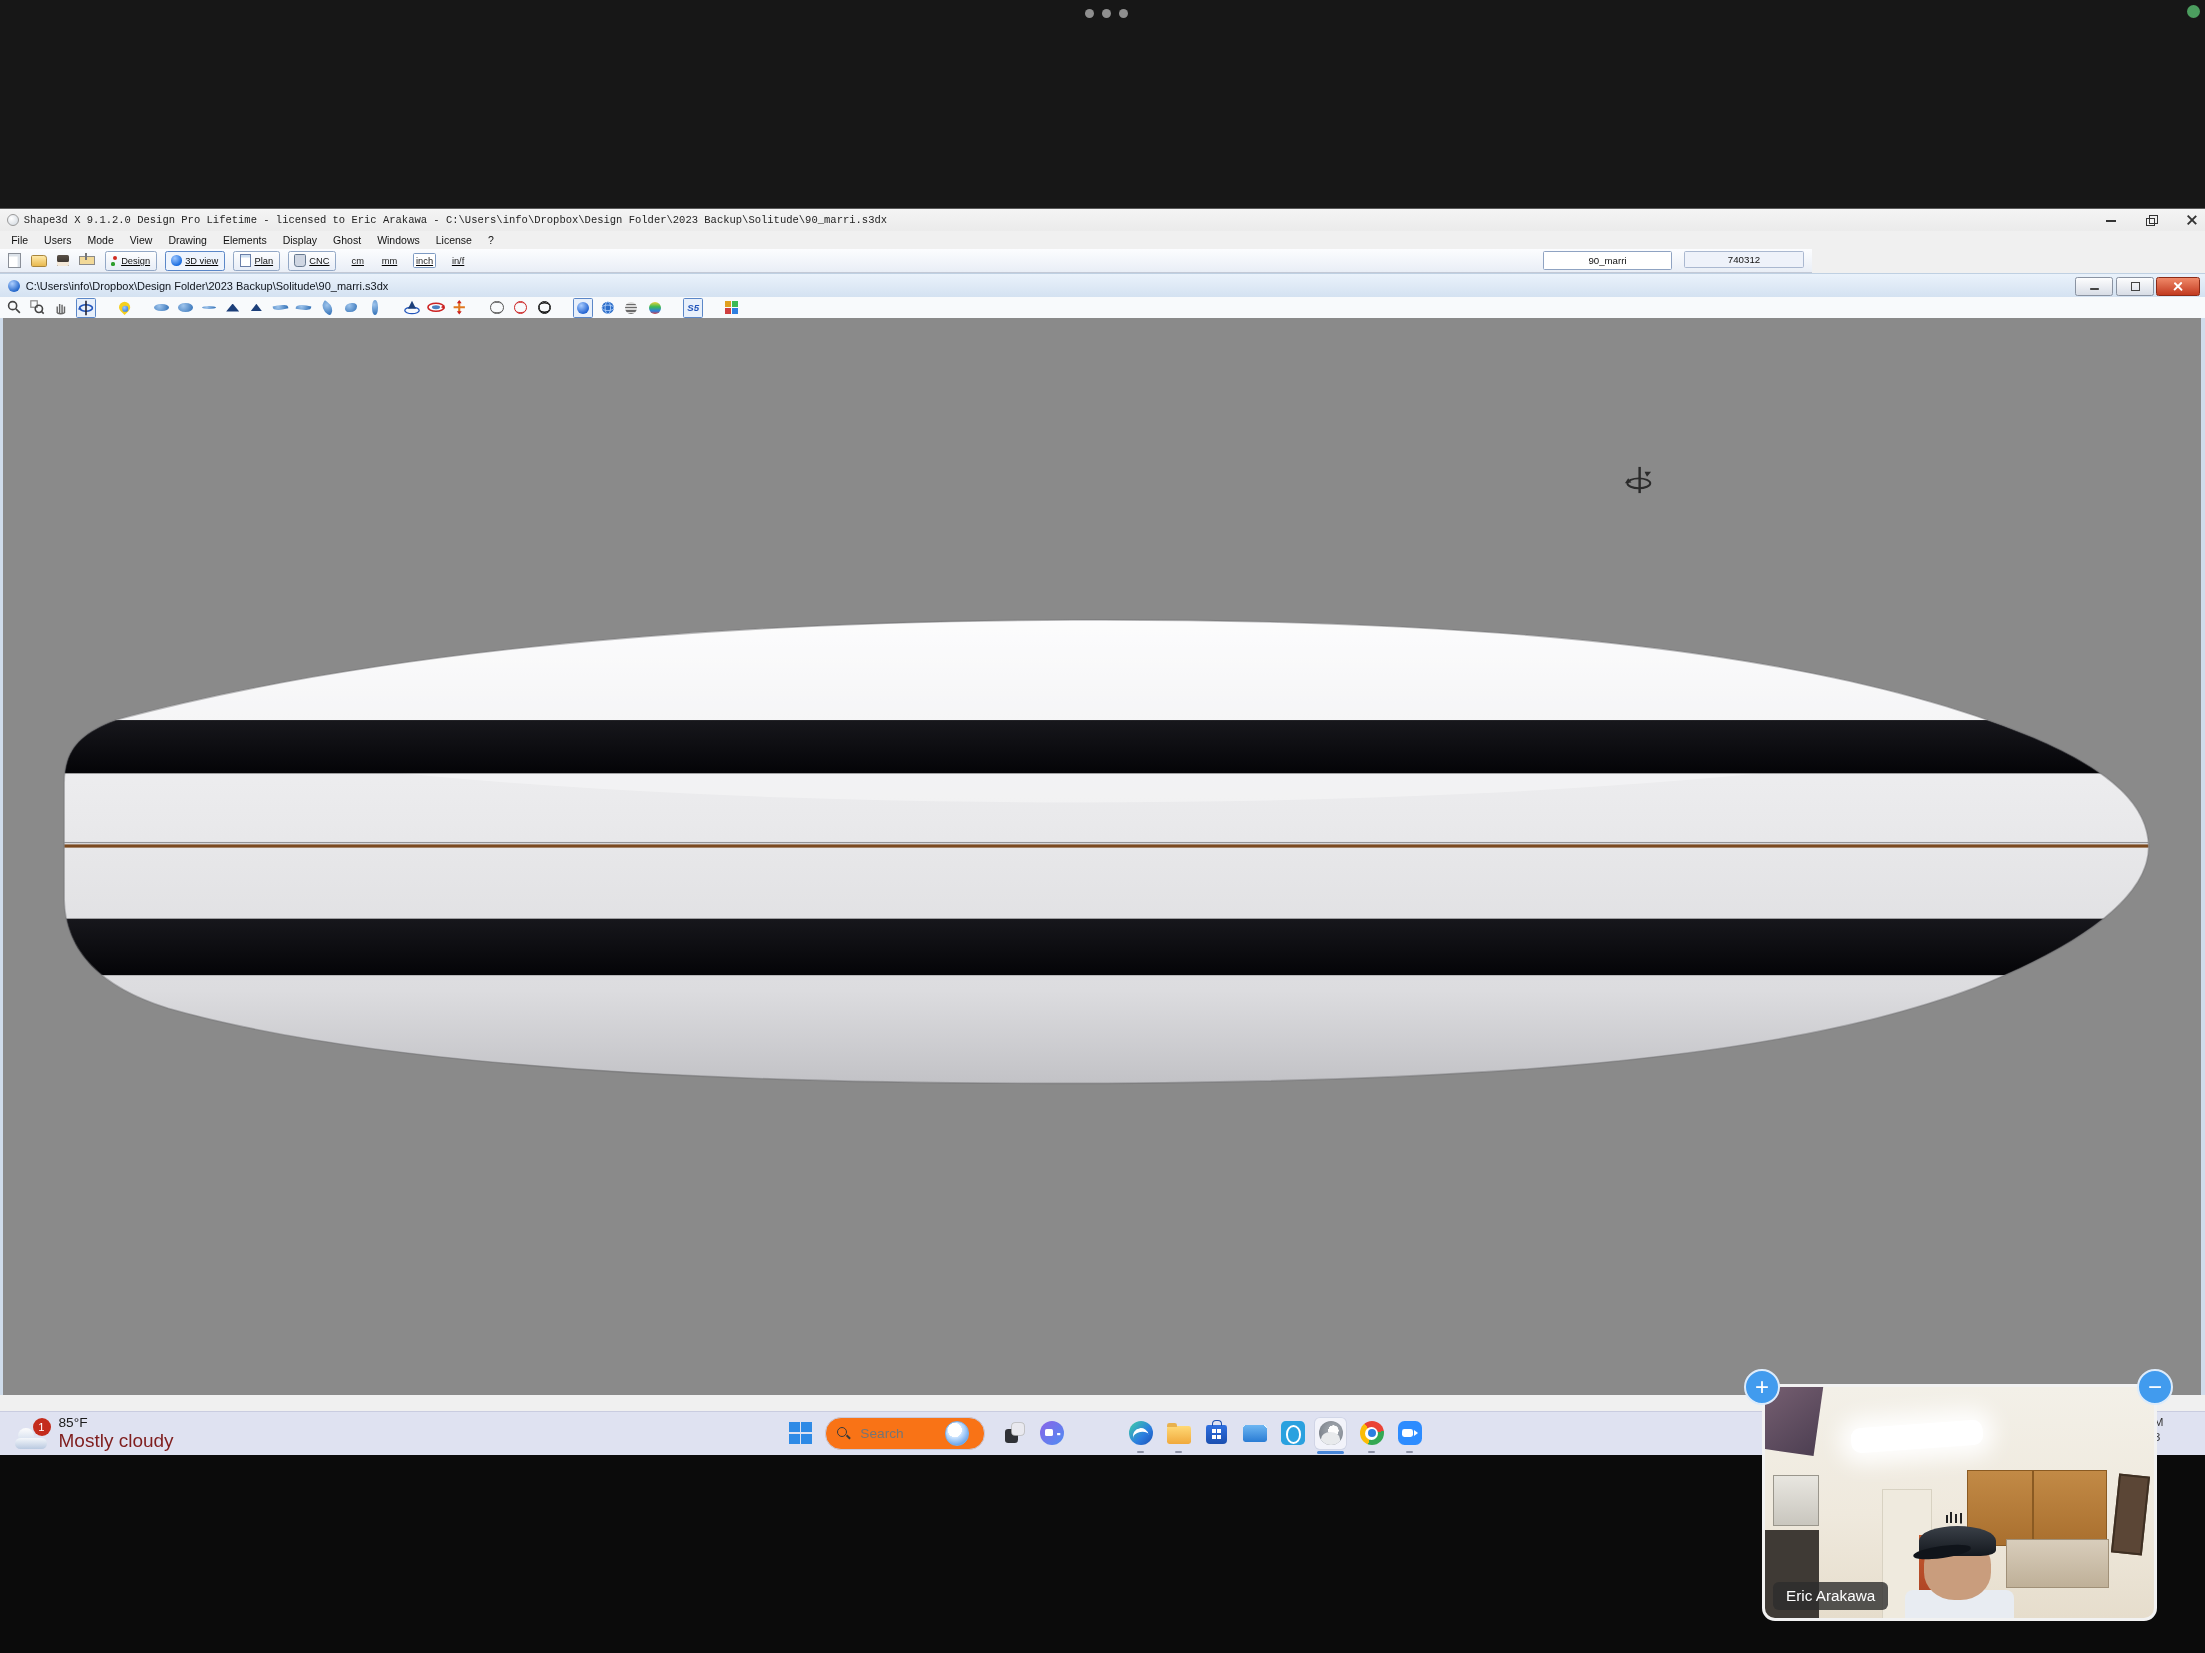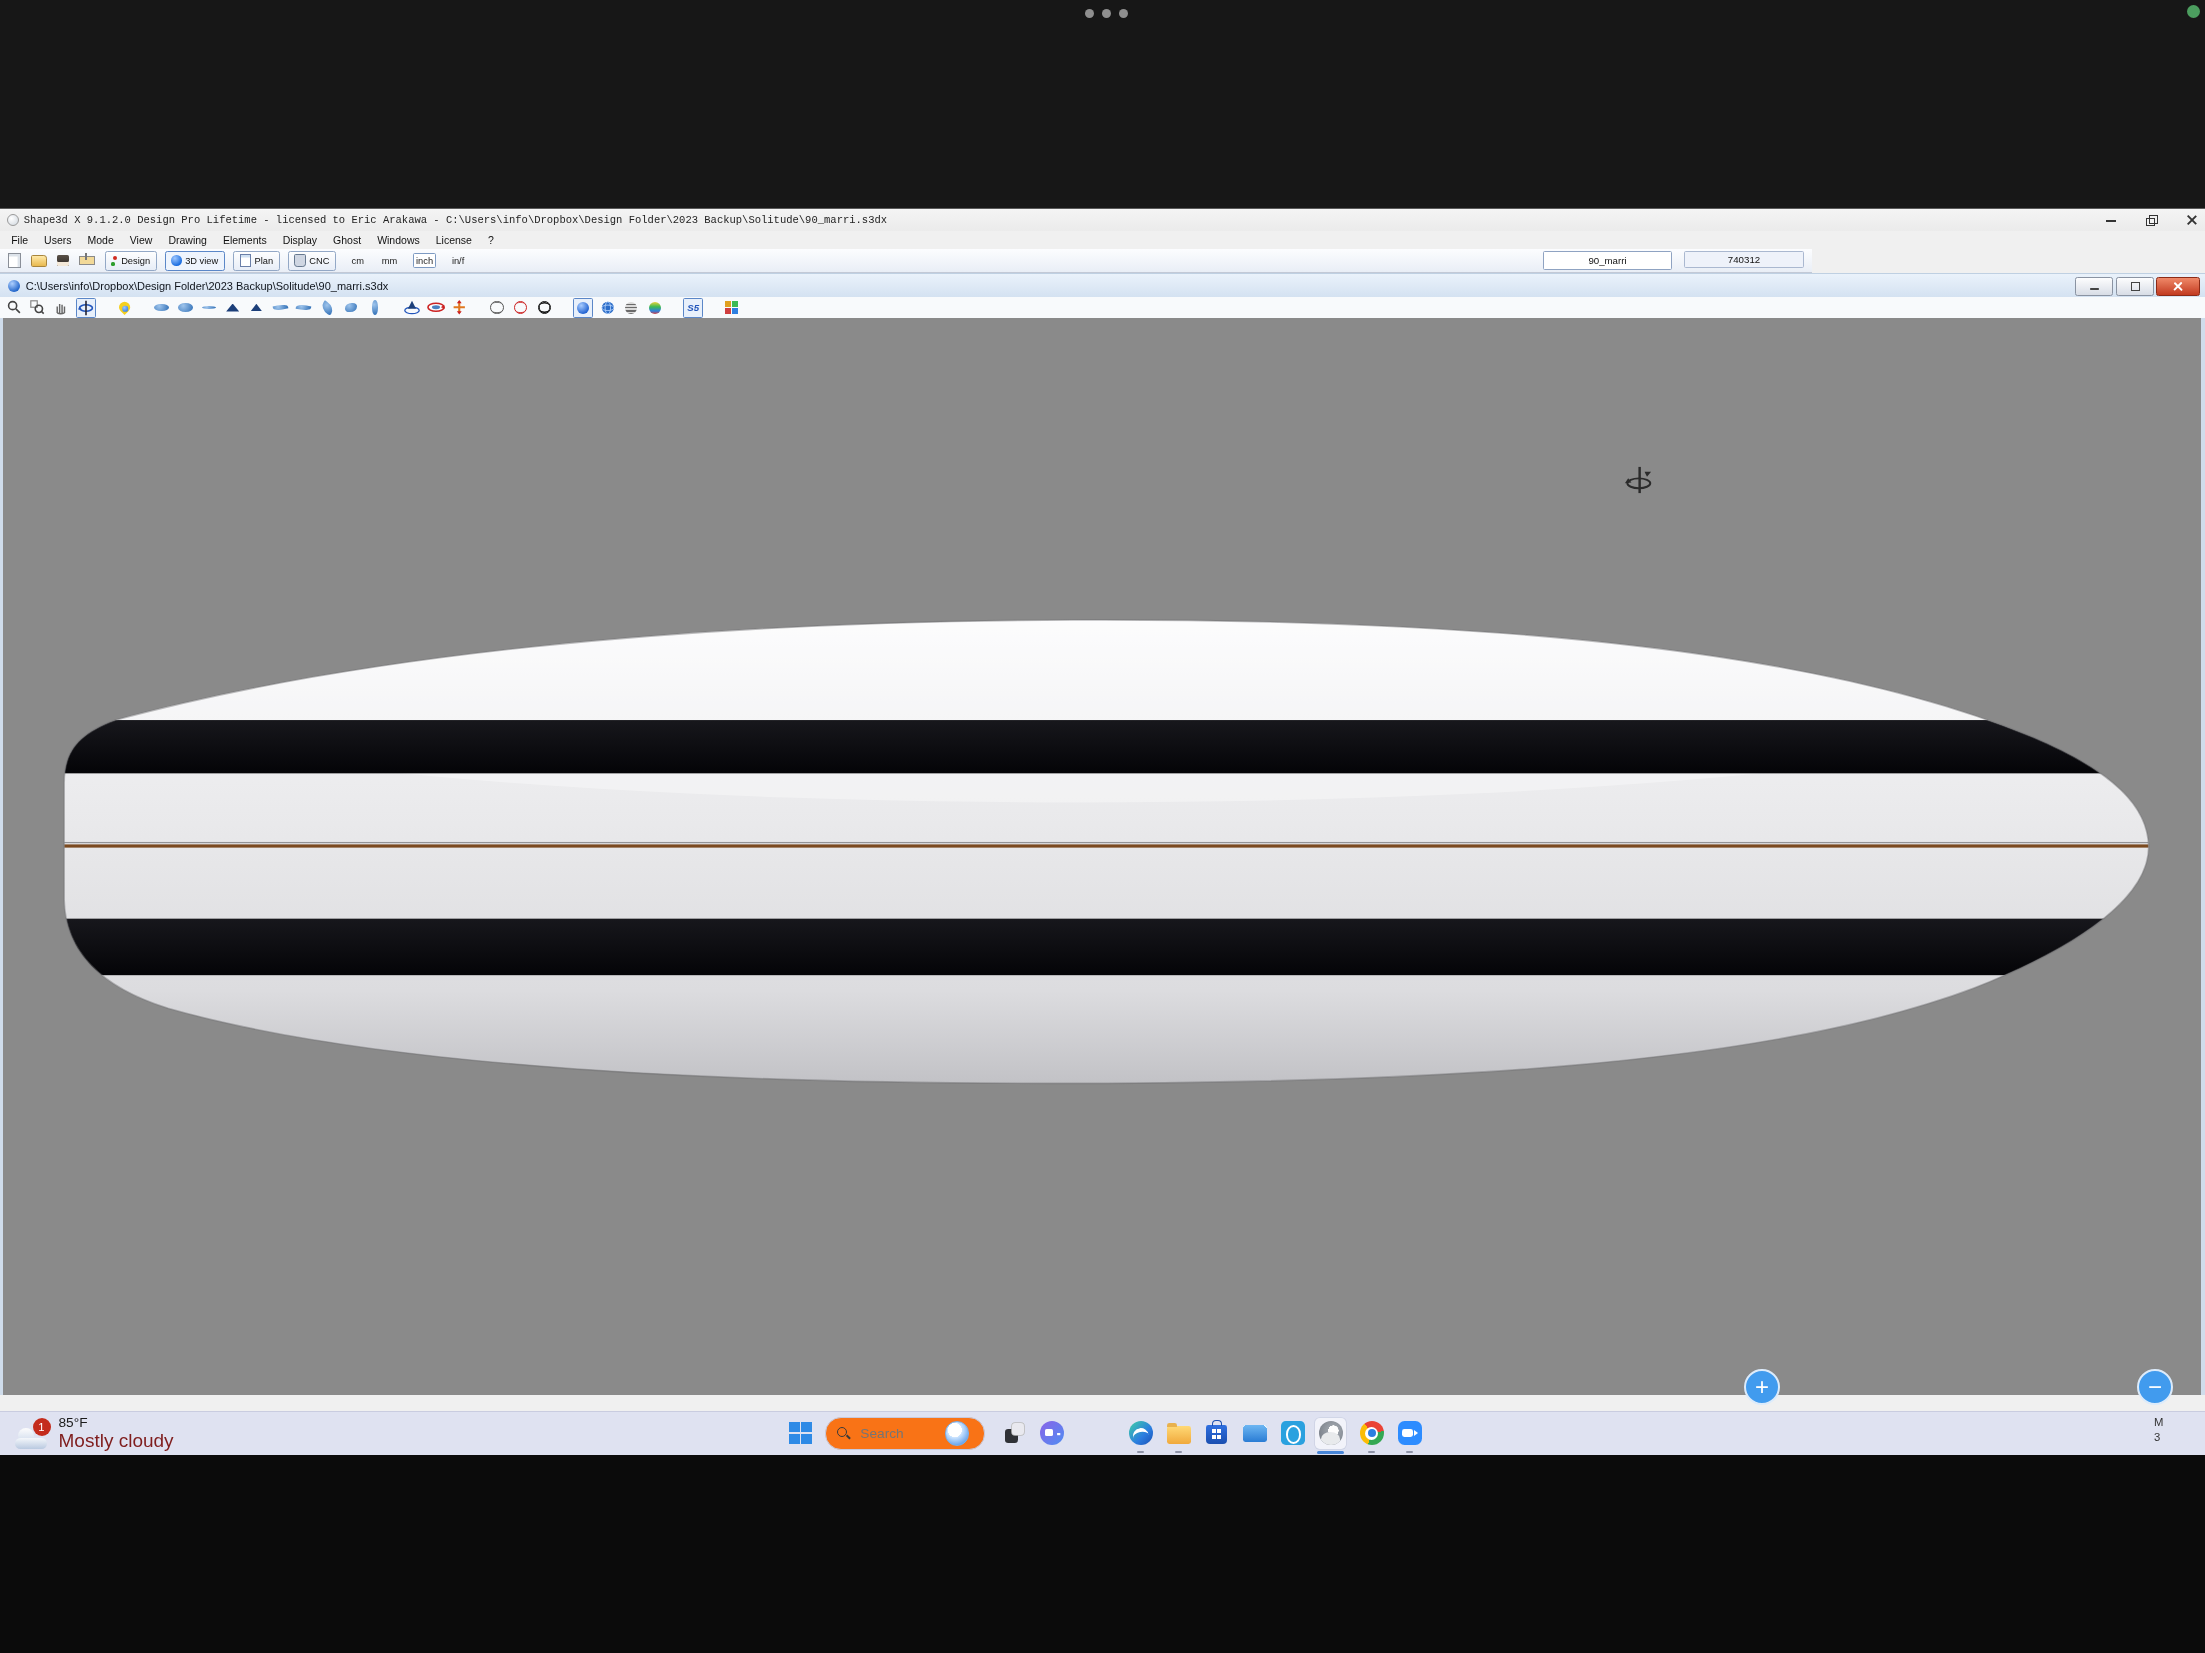--- a/index.html
+++ b/index.html
@@ -25,21 +25,21 @@
   .g-restore::before{content:"";position:absolute;left:0.8px;top:3.2px;width:7.3px;height:6.5px;border:1.6px solid #333;background:#f4f4f4;}
   .g-restore::after{content:"";position:absolute;left:4px;top:0.8px;width:7.3px;height:6.5px;border:1.6px solid #333;}
   .g-close::before,.g-close::after{content:"";position:absolute;left:5.7px;top:0;width:1.6px;height:12px;background:#333;}
   .g-close::before{transform:rotate(45deg);} .g-close::after{transform:rotate(-45deg);}
 
   
   #menubar{left:0;top:22px;width:2205px;height:18.6px;background:#f0f0f0;display:flex;align-items:center;padding-left:3.2px;}
   .menu-item{font-size:10.5px;color:#111;padding:1.6px 8px;}
 
   
-  #toolbar{left:0;top:40px;width:1812px;height:23.4px;background:linear-gradient(#fcfdff,#e9eef6);border-bottom:0.8px solid #c3c9d6;display:flex;align-items:center;}
+  #toolbar{left:0;top:40px;width:1812px;height:23.4px;background:linear-gradient(#fcfdff,#e9eef6);border-bottom:0.8px solid #c3c9d6;display:flex;align-items:center;text-decoration:underline;}
   .tb-ico{width:19.4px;height:18px;display:flex;align-items:center;justify-content:center;margin-left:4.8px;}
   .page-ic{width:10.5px;height:13px;background:#fff;border:0.8px solid #8a8f98;box-shadow:inset -2.4px 2.4px 0 #dde3ea;}
   .folder-ic{width:13.7px;height:9.7px;background:linear-gradient(#ffe9a8,#e8b94f);border:0.8px solid #a8853c;border-radius:1.6px 3.2px 1.6px 1.6px;}
   .save-ic{width:12px;height:11.3px;background:linear-gradient(#5a5148,#2e2a26);border-radius:1.6px;box-shadow:inset 0 -4px 0 #f3e8d8;}
   .ruler-ic{width:14.5px;height:6.5px;background:#f2d998;border:0.8px solid #8a8a8a;position:relative;}
   .ruler-ic::after{content:"";position:absolute;left:5.7px;top:-4px;width:1.6px;height:6.5px;background:#777;}
   .tb-btn{height:18px;display:flex;align-items:center;gap:3.2px;border:0.8px solid #93a8c6;border-radius:2.4px;
           background:linear-gradient(#fefefe,#e7edf7);padding:0 5.7px;margin-left:8px;font-size:9.3px;color:#111;}
   .tb-btn.sel{border:1.6px solid #5b87c8;background:#eef4fd;}
   .dot-pin{width:6.5px;height:9.7px;position:relative;}
@@ -488,18 +488,35 @@
     <span class="run-dot" style="left:1406px"></span>
 
     <div class="abs" id="tray-frag">
       <div>M</div>
       <div>3</div>
     </div>
   </div>
 
   <div class="abs" id="bottom-black"></div>
 
+  <div class="abs" id="webcam">
+    <span class="wc" id="wc-pic-tl"></span>
+    <span class="wc" id="wc-light"></span>
+    <span class="wc" id="wc-cabinet"></span>
+    <span class="wc" id="wc-frame-right"></span>
+    <span class="wc" id="wc-appl"></span>
+    <span class="wc" id="wc-dark-left"></span>
+    <span class="wc" id="wc-door"></span>
+    <span class="wc" id="wc-flag"></span>
+    <span class="wc" id="wc-counter"></span>
+    <span class="wc" id="wc-person-body"></span>
+    <span class="wc" id="wc-head"></span>
+    <span class="wc" id="wc-cap"></span>
+    <span class="wc" id="wc-brim"></span>
+    <span class="wc" id="wc-cap-decor"></span>
+    <span class="wc" id="name-tag">Eric Arakawa</span>
+  </div>
 
   <div class="abs zoom-circle" id="zoom-in-btn">+</div>
   <div class="abs zoom-circle" id="zoom-out-btn">−</div>
 
 </div>
 
 
 </body></html>

